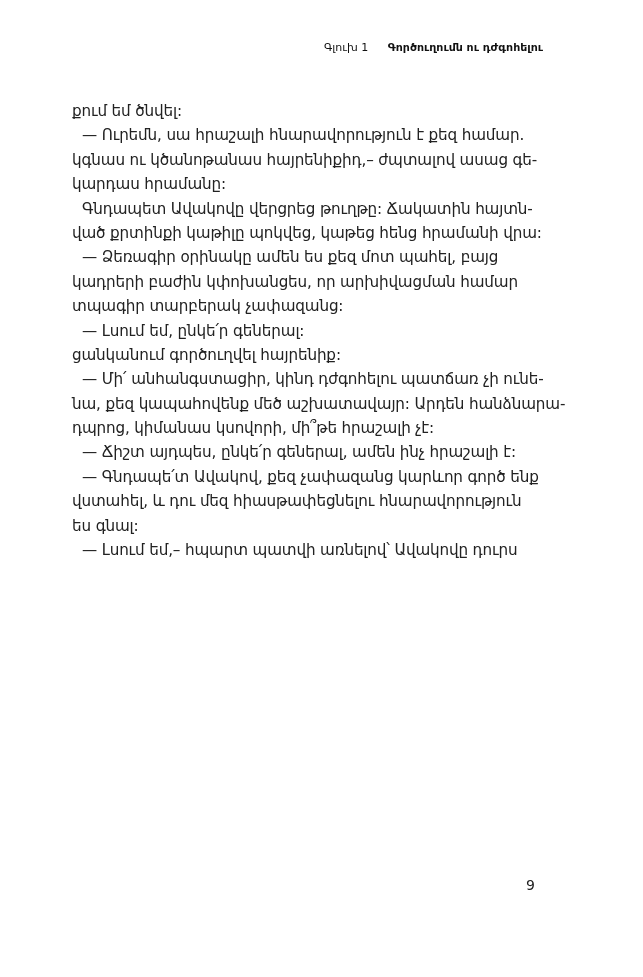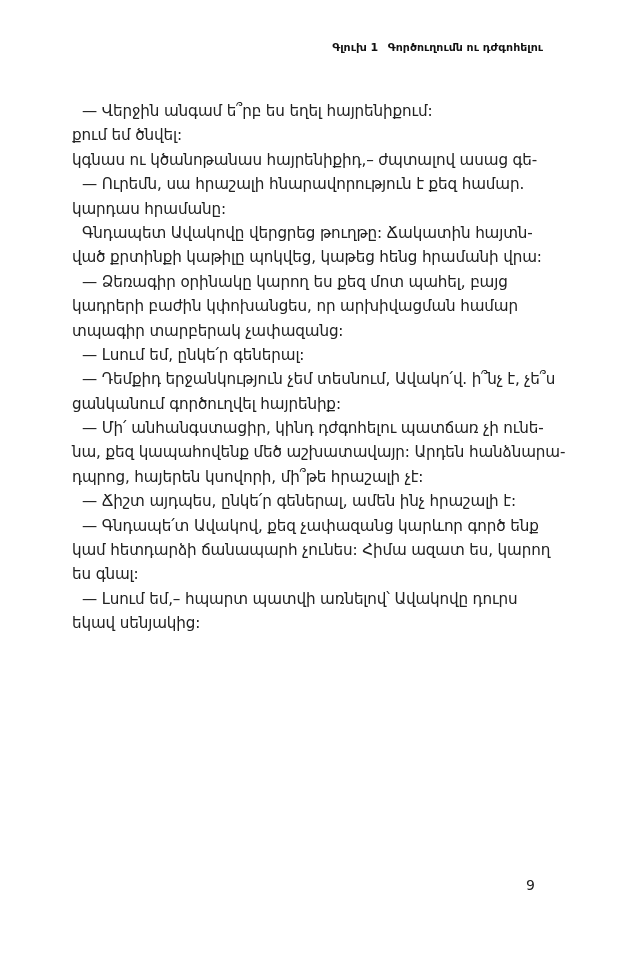--- a/index.html
+++ b/index.html
@@ -25,22 +25,22 @@
     .running-header {
       position: absolute;
       top: 40px;
       right: 100px;
       font-size: 11px;
       line-height: 16px;
       white-space: nowrap;
       color: #111;
     }
     .running-header .chapter-num {
-      font-weight: bold;
-      margin-right: 6px;
+      font-weight: normal;
+      margin-right: 16px;
     }
     .running-header .chapter-title {
       font-weight: bold;
     }
     .body-text {
       position: absolute;
       top: 99px;
       left: 72px;
       width: 470px;
       font-size: 15.2px;
@@ -69,39 +69,36 @@
 <body>
 
 <div class="page">
 
   <div class="running-header">
     <span class="chapter-num">Գլուխ 1</span>
     <span class="chapter-title">Գործուղումն ու դժգոհելու</span>
   </div>
 
   <div class="body-text" id="body-text">
-      <div class="line indent">— Վերջին անգամ ե՞րբ ես եղել հայրենիքում:</div>
       <div class="line">քում եմ ծնվել:</div>
+      <div class="line indent">— Ուրեմն, սա հրաշալի հնարավորություն է քեզ համար.</div>
       <div class="line">կգնաս ու կծանոթանաս հայրենիքիդ,– ժպտալով ասաց գե-</div>
-      <div class="line indent">— Ուրեմն, սա հրաշալի հնարավորություն է քեզ համար.</div>
       <div class="line">կարդաս հրամանը:</div>
       <div class="line indent">Գնդապետ Ավակովը վերցրեց թուղթը: Ճակատին հայտն-</div>
       <div class="line">ված քրտինքի կաթիլը պոկվեց, կաթեց հենց հրամանի վրա:</div>
-      <div class="line indent">— Ձեռագիր օրինակը կարող ես քեզ մոտ պահել, բայց</div>
+      <div class="line indent">— Ձեռագիր օրինակը ամեն ես քեզ մոտ պահել, բայց</div>
       <div class="line">կադրերի բաժին կփոխանցես, որ արխիվացման համար</div>
       <div class="line">տպագիր տարբերակ չափազանց:</div>
       <div class="line indent">— Լսում եմ, ընկե՛ր գեներալ:</div>
-      <div class="line indent">— Դեմքիդ երջանկություն չեմ տեսնում, Ավակո՛վ. ի՞նչ է, չե՞ս</div>
       <div class="line">ցանկանում գործուղվել հայրենիք:</div>
       <div class="line indent">— Մի՛ անհանգստացիր, կինդ դժգոհելու պատճառ չի ունե-</div>
       <div class="line">նա, քեզ կապահովենք մեծ աշխատավայր: Արդեն հանձնարա-</div>
-      <div class="line">դպրոց, հայերեն կսովորի, մի՞թե հրաշալի չէ:</div>
+      <div class="line">դպրոց, կիմանաս կսովորի, մի՞թե հրաշալի չէ:</div>
       <div class="line indent">— Ճիշտ այդպես, ընկե՛ր գեներալ, ամեն ինչ հրաշալի է:</div>
       <div class="line indent">— Գնդապե՛տ Ավակով, քեզ չափազանց կարևոր գործ ենք</div>
-      <div class="line">կամ հետդարձի ճանապարհ չունես: Հիմա ազատ ես, կարող</div>
+      <div class="line">վստահել, և դու մեզ հիասթափեցնելու հնարավորություն</div>
       <div class="line">ես գնալ:</div>
       <div class="line indent">— Լսում եմ,– հպարտ պատվի առնելով՝ Ավակովը դուրս</div>
-      <div class="line">եկավ սենյակից:</div>
     </div>
 
   <div class="folio">9</div>
 
 </div>
 
 </body></html>

